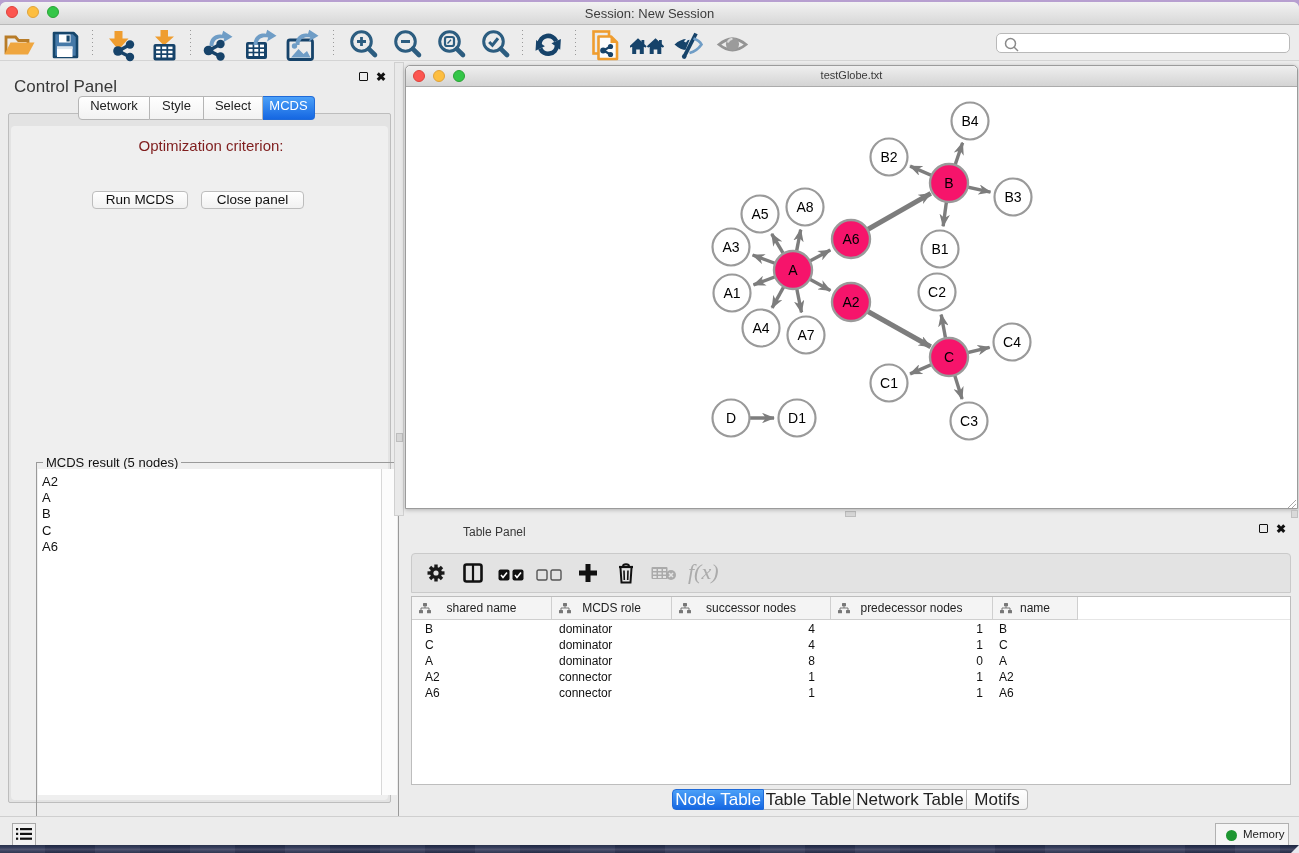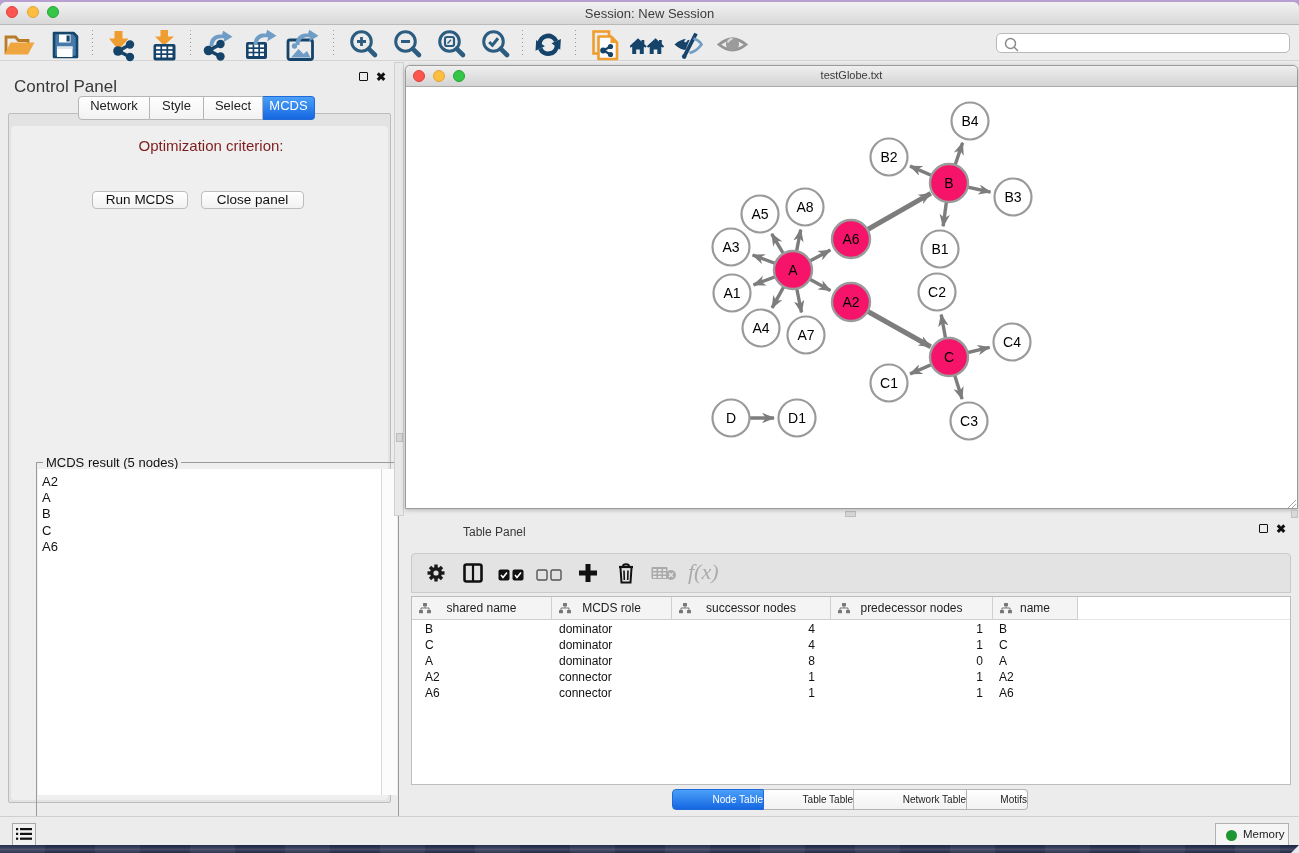--- a/index.html
+++ b/index.html
@@ -77,21 +77,21 @@
 #tp-table { position:absolute; left:411px; top:594px; width:880px; height:189px;
   background:#fff; border:1px solid #bdbdbd; font-size:12px; color:#111; }
 .th { position:absolute; top:0; height:23px; background:#f4f4f4; border-right:1px solid #cfcfcf;
   border-bottom:1px solid #cfcfcf; font-size:12px; color:#222; text-align:center; line-height:23px; }
 .th svg { position:absolute; left:7px; top:6px; }
 .trow { position:absolute; height:16px; line-height:16px; }
 .cell { position:absolute; top:0; height:16px; }
 .num { text-align:right; }
 
 #bottabs { position:absolute; left:672px; top:787px; height:21px; display:flex; z-index:5; }
-.btab { height:21px; line-height:20px; font-size:10px; color:#222; text-align:right;
+.btab { height:21px; line-height:20px; font-size:17px; color:#222; text-align:center;
   background:linear-gradient(#ffffff,#f2f2f2); border:1px solid #b5b5b5; border-left:none; }
 .btab.sel { background:linear-gradient(#4ba0f8,#1567e2); color:#fff; border-color:#1f6ad8;
   border-radius:4px 0 0 4px; border-left:1px solid #1f6ad8; }
 .btab.last { border-radius:0 4px 4px 0; }
 
 #statusbar { position:absolute; left:0; top:814px; width:1299px; height:29px;
   background:#ececec; border-top:1px solid #cfcfcf; }
 #listbtn { position:absolute; left:12px; top:6px; width:24px; height:23px;
   background:#f2f2f2; border:1px solid #a8a8a8; }
 #membtn { position:absolute; left:1215px; top:6px; width:74px; height:23px;

